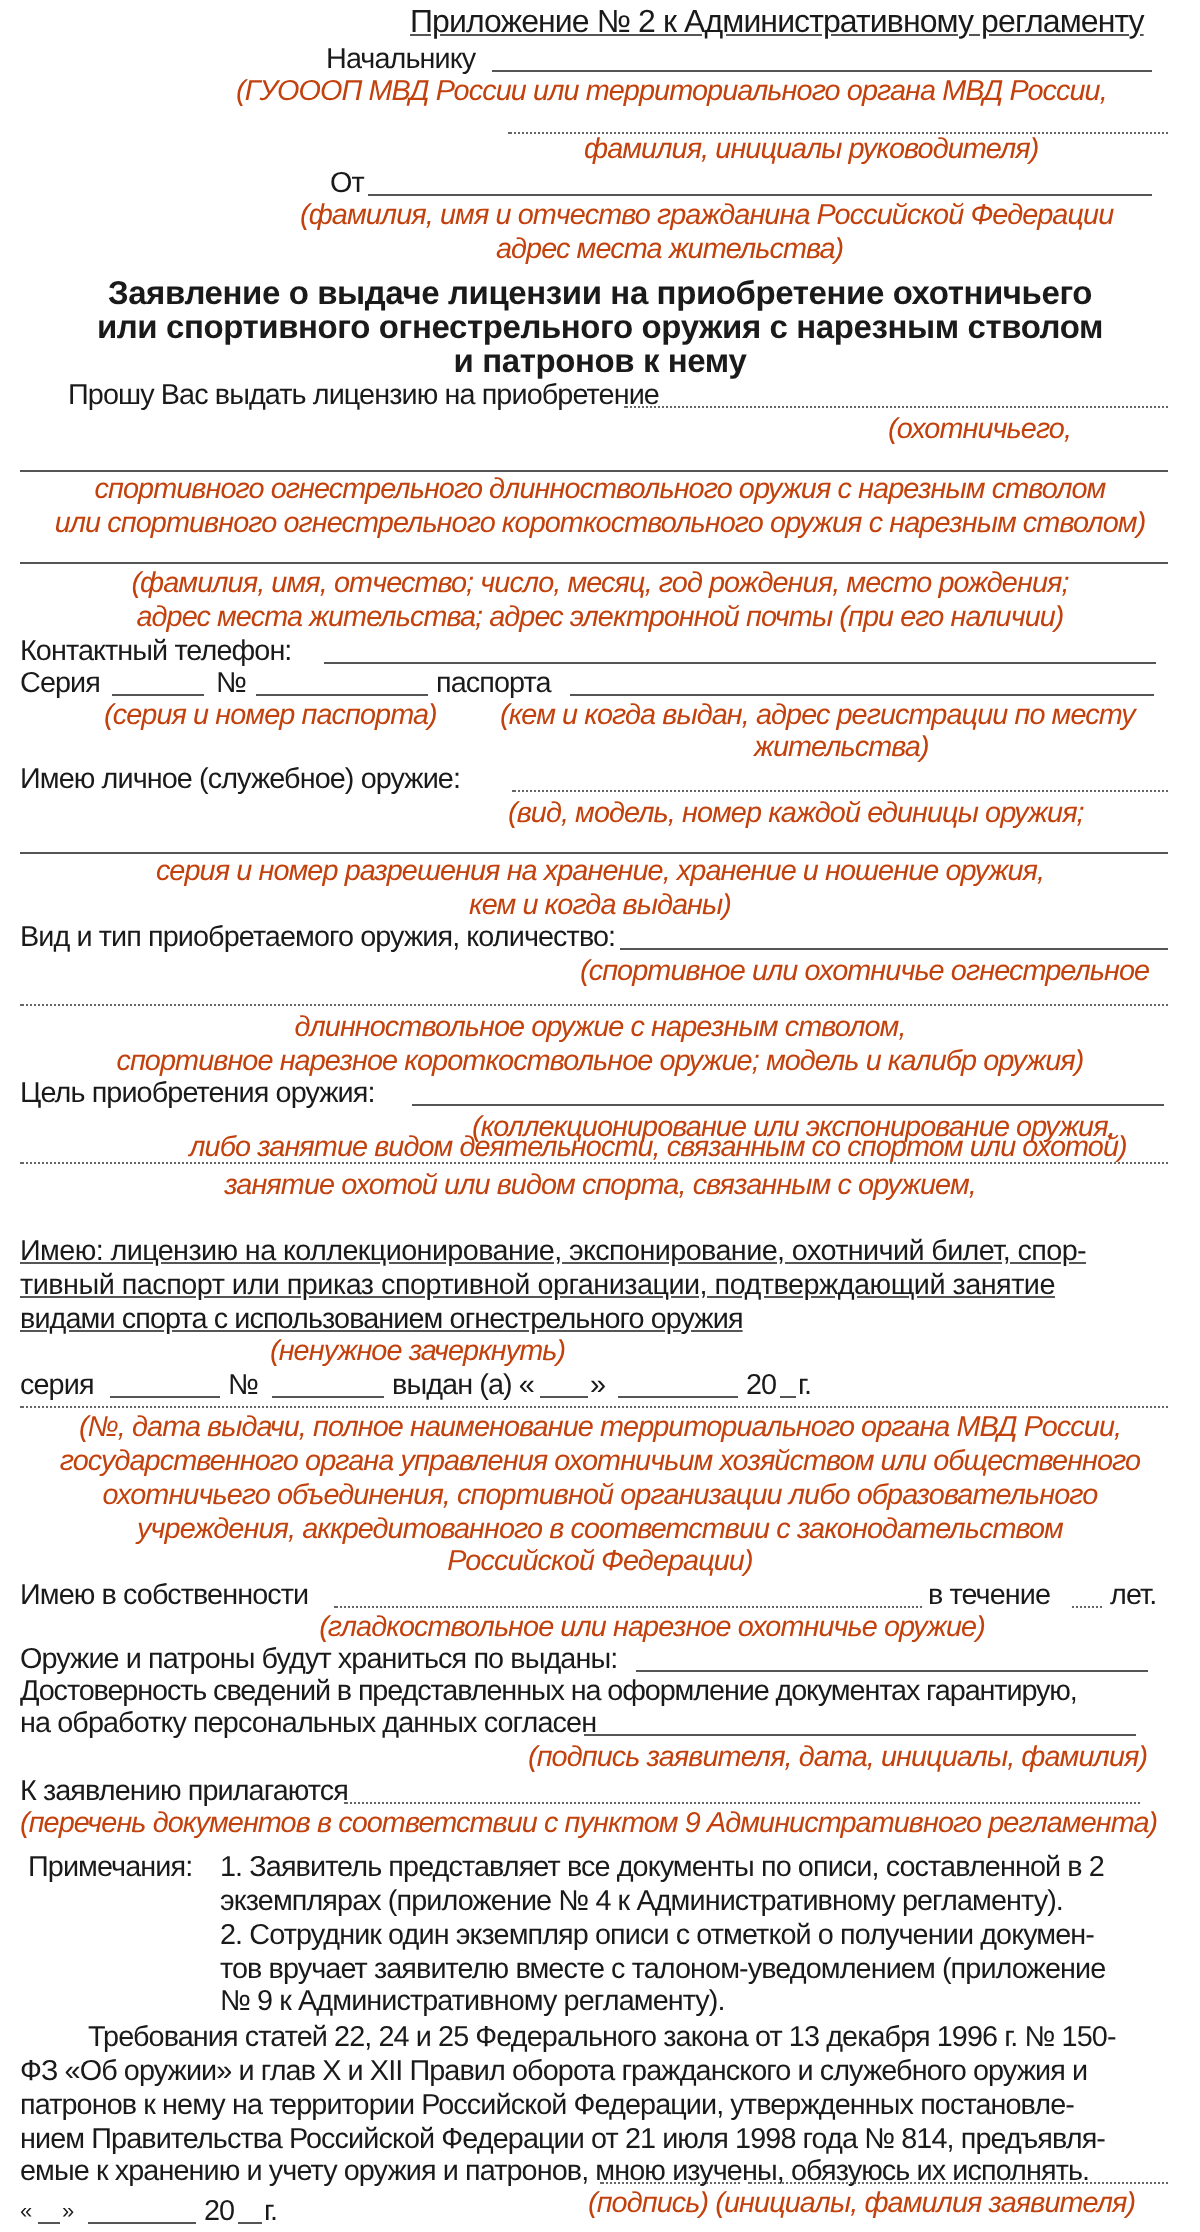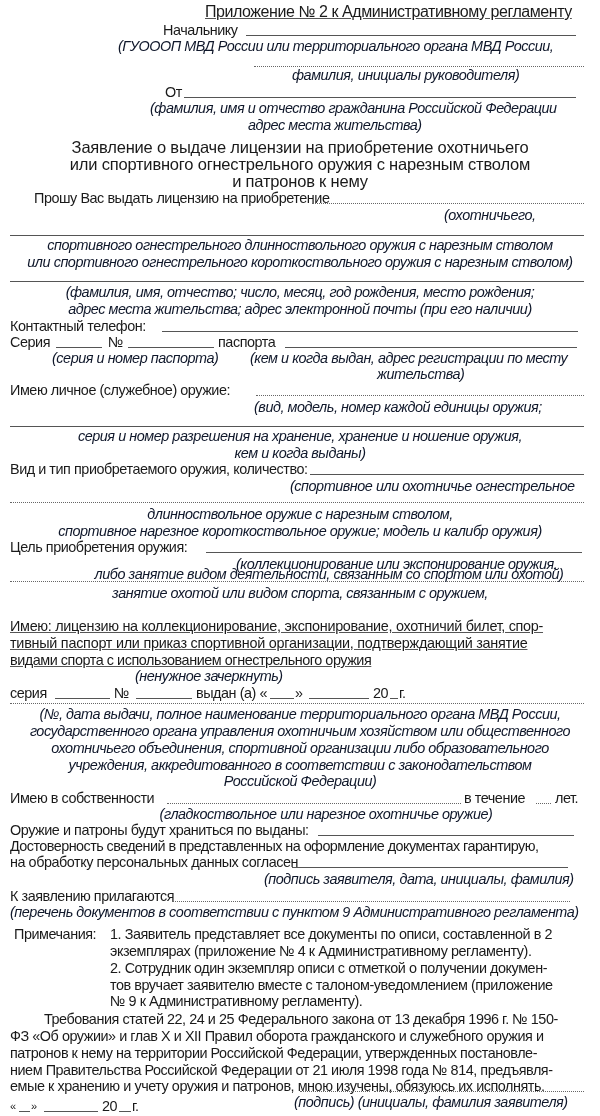--- a/index.html
+++ b/index.html
@@ -3,22 +3,22 @@
 <meta charset="utf-8">
 <style>
   html, body { margin: 0; padding: 0; background: #ffffff; }
   body {
     width: 600px; height: 1116px; overflow: hidden; position: relative;
     font-family: "Liberation Sans", "DejaVu Sans", sans-serif;
     color: #1a1a1a;
   }
   .doc { position: absolute; left: 0; top: 0; width: 600px; height: 957px; }
   .ln { position: absolute; white-space: nowrap; font-size: 14.4px; line-height: 17px; letter-spacing: -0.45px; }
-  .it { font-style: italic; color: #0f172a; }
-  .b { font-weight: normal; font-size: 16.5px; letter-spacing: -0.2px; line-height: 19px; }
+  .it { font-style: italic; color: #c2410c; }
+  .b { font-weight: bold; font-size: 16.5px; letter-spacing: -0.2px; line-height: 19px; }
   .u { text-decoration: underline; text-decoration-color: #555; }
   .rule { position: absolute; height: 0; border-bottom: 1px solid #555; }
   .dot { border-bottom: 1px dotted #666; }
   .ctr { left: 0; width: 600px; text-align: center; }
 </style>
 </head>
 <body>
 
 <div class="doc">
 

